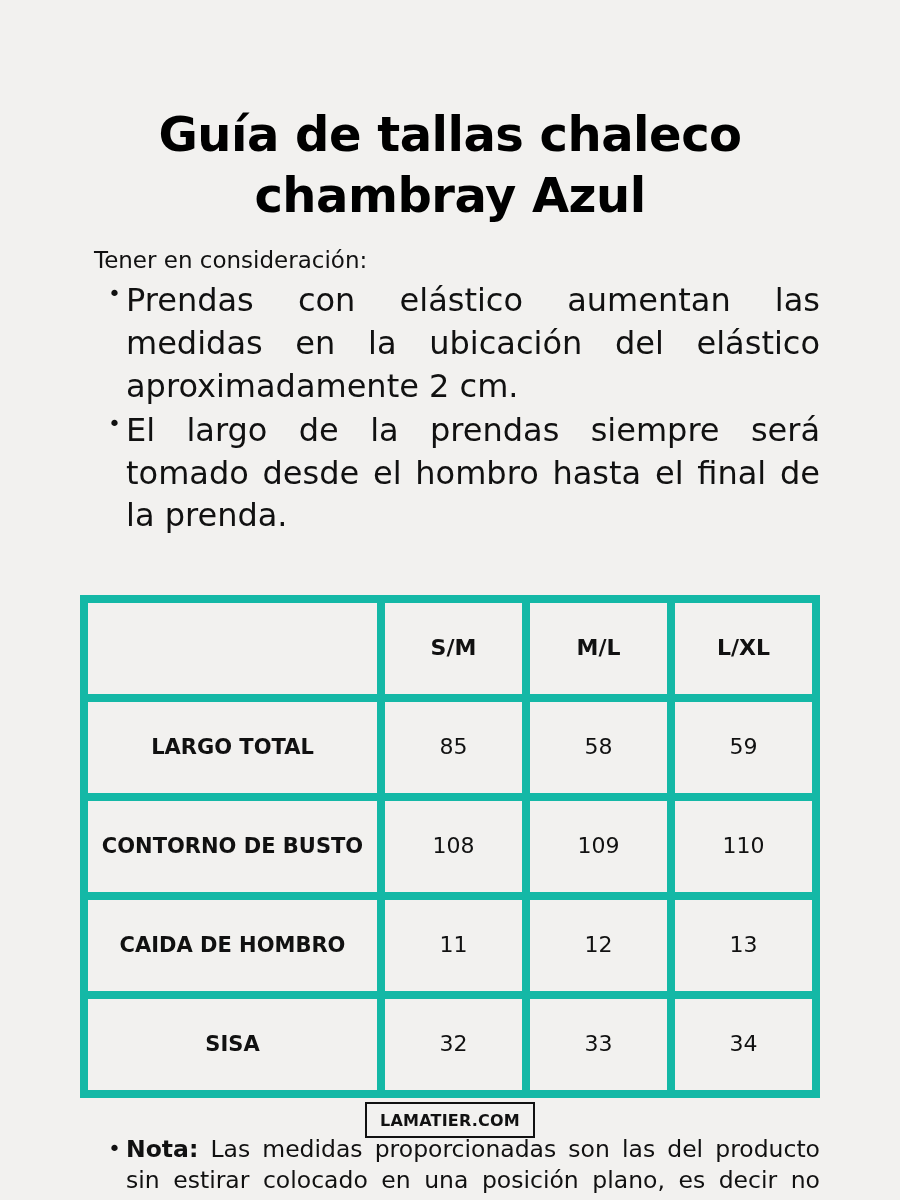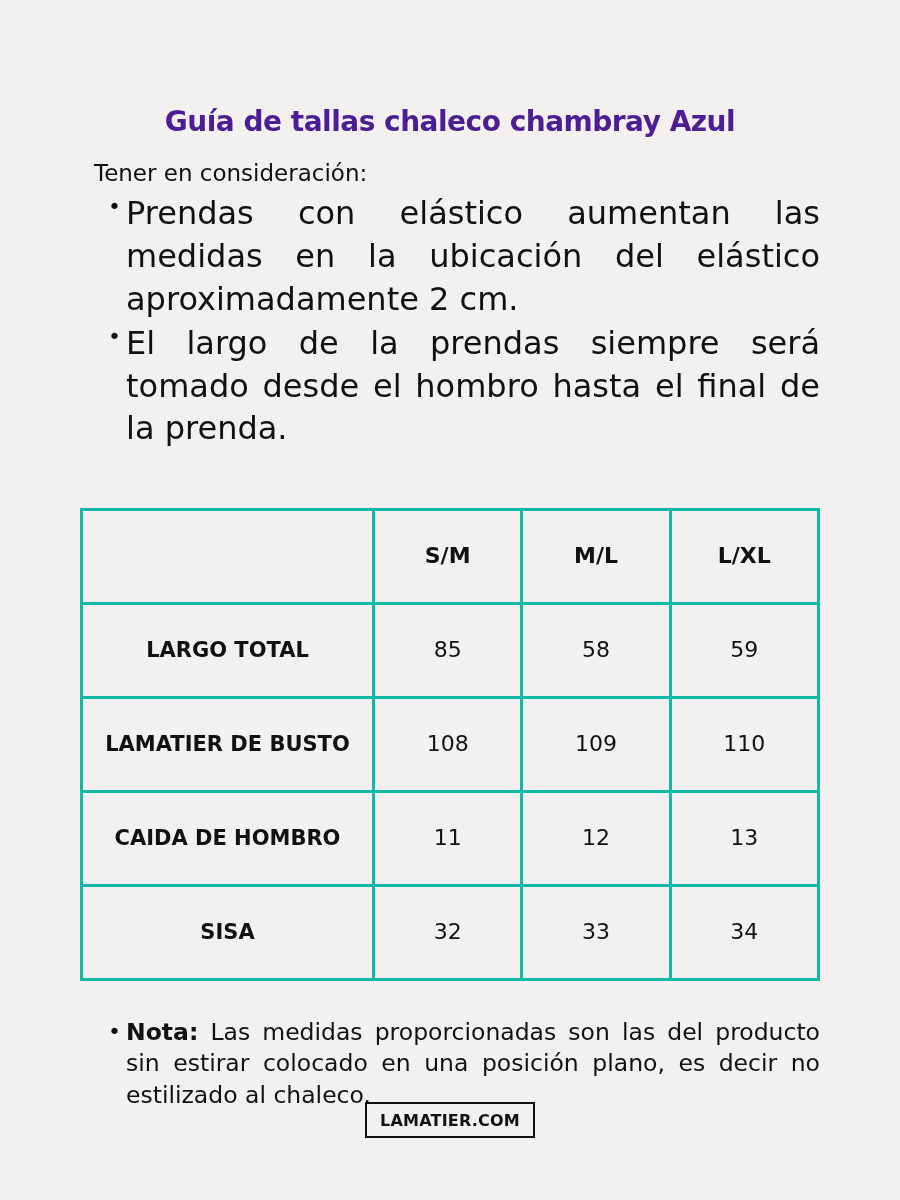--- a/index.html
+++ b/index.html
@@ -20,24 +20,24 @@
     box-sizing: border-box;
     padding: 0 80px;
     position: relative;
   }
   .title {
     margin: 0;
     padding-top: 104px;
     text-align: center;
     font-family: "DejaVu Sans", sans-serif;
     font-weight: 800;
-    font-size: 28px;
+    font-size: 48px;
     line-height: 1.28;
     letter-spacing: -0.5px;
-    color: #4c1d95;
+    color: #000000;
   }
   .intro {
     margin-top: 18px;
     font-size: 23px;
     line-height: 1.33;
     padding-left: 14px;
   }
   ul.notes {
     margin: 4px 0 0 0;
     padding-left: 28px;
@@ -59,21 +59,21 @@
     top: 0;
     font-size: 22px;
   }
   table.size-table {
     margin-top: 58px;
     width: 740px;
     border-collapse: collapse;
     table-layout: fixed;
   }
   table.size-table td, table.size-table th {
-    border: 3px solid #14b8a6;
+    border: 8px solid #14b8a6;
     text-align: center;
     vertical-align: middle;
     font-size: 21px;
     font-weight: 700;
     padding: 0 6px;
     height: 91px;
     line-height: 1.25;
   }
   table.size-table th {
     font-weight: 700;
@@ -155,21 +155,21 @@
       </tr>
     </thead>
     <tbody>
       <tr>
         <td class="col-label">LARGO TOTAL</td>
         <td class="val">85</td>
         <td class="val">58</td>
         <td class="val">59</td>
       </tr>
       <tr>
-        <td class="col-label">LAMATIER DE BUSTO</td>
+        <td class="col-label">CONTORNO DE BUSTO</td>
         <td class="val">108</td>
         <td class="val">109</td>
         <td class="val">110</td>
       </tr>
       <tr>
         <td class="col-label">CAIDA DE HOMBRO</td>
         <td class="val">11</td>
         <td class="val">12</td>
         <td class="val">13</td>
       </tr>

